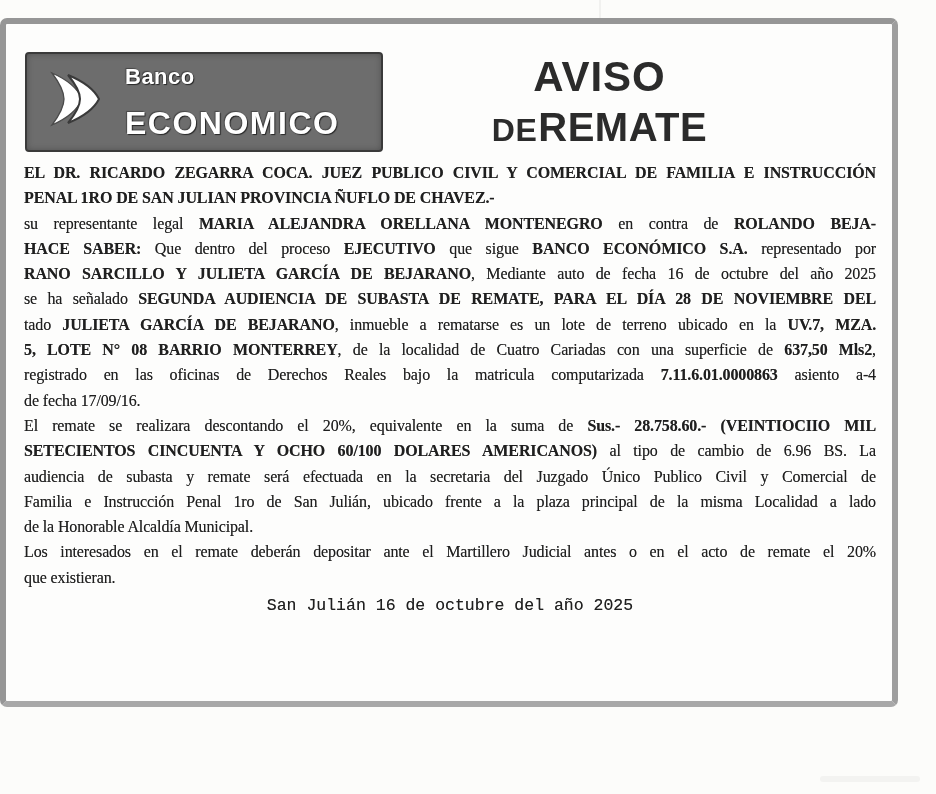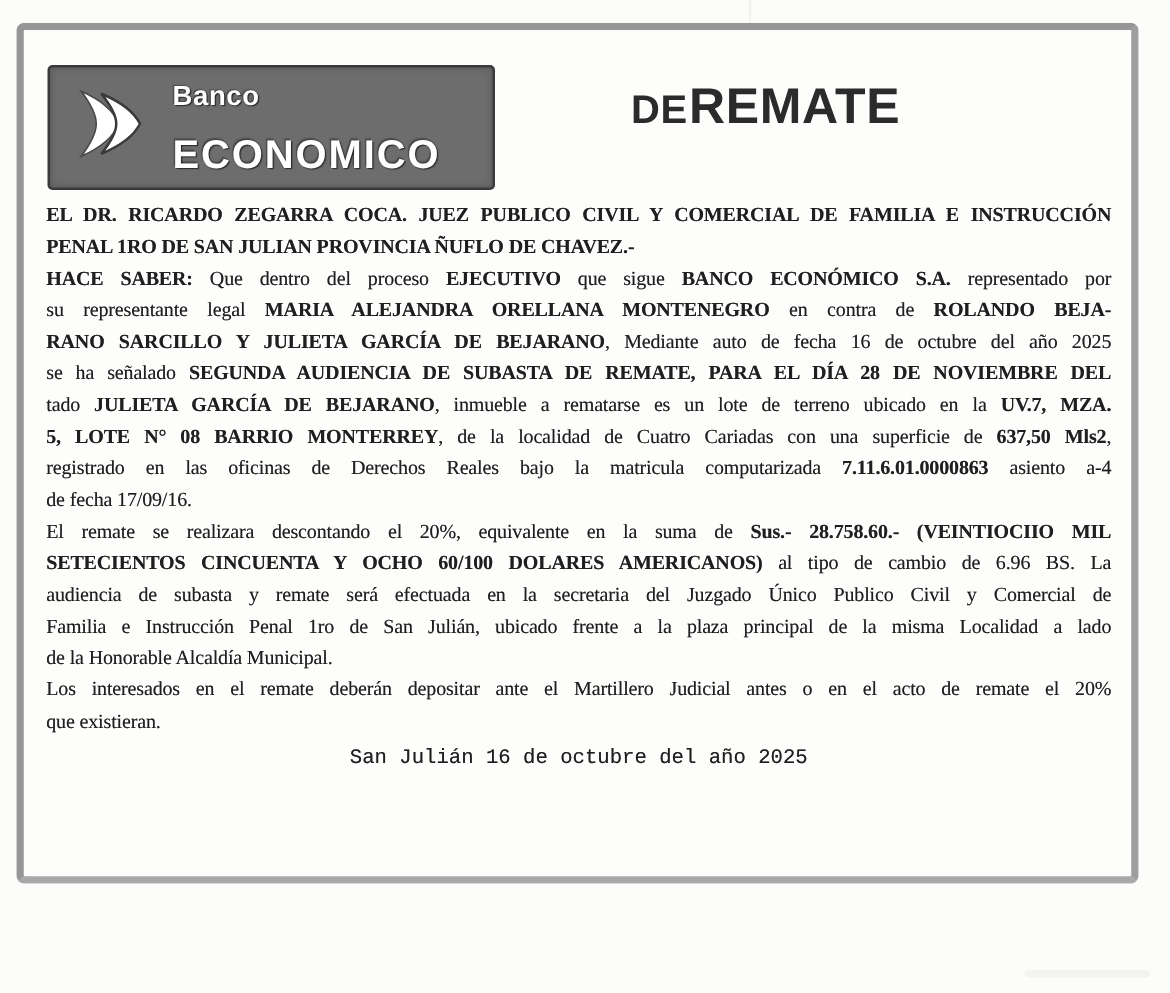--- a/index.html
+++ b/index.html
@@ -9,21 +9,21 @@
     font-family:"Liberation Sans", sans-serif;
     color:#1f1f1f;
   }
   
   .scanline{position:absolute;background:rgba(60,60,60,.06);}
   .scanline.v1{left:599px;top:0;width:2px;height:172px;}
   .scanline.v2{left:832px;top:28px;width:2px;height:144px;}
   .smudge{position:absolute;left:820px;top:776px;width:100px;height:6px;background:rgba(80,80,80,.05);border-radius:3px;}
 
   .notice{
-    position:absolute;left:13px;top:18px;width:898px;height:689px;
+    position:absolute;left:0;top:18px;width:898px;height:689px;
     box-sizing:border-box;
     border:6px solid #969696;border-radius:7px;
     border-bottom-color:#a8a8a8;border-right-color:#9e9e9e;
     background:#fdfdfc;
     padding:0 16px 0 18px;
   }
   .header{display:flex;align-items:flex-start;}
   .logo{
     margin-top:28px;margin-left:1px;
     width:358px;height:100px;box-sizing:border-box;
@@ -70,32 +70,33 @@
           <path d="M21,3 C38,10 48,19 52,27 C48,35 38,44 21,51 C30,40 33,32 33,27 C33,22 30,14 21,3 Z" fill="#ffffff" stroke="#3a3a3a" stroke-width="2"></path>
         </svg>
       </span>
       <span class="brand">
         <div class="brand-top">Banco</div>
         <div class="brand-bottom">ECONOMICO</div>
       </span>
     </div>
 
     <div class="titleblock">
+      <div class="title-l1">AVISO</div>
       <div class="title-l2">
         <span class="de">DE</span><span>REMATE</span>
       </div>
     </div>
   </div>
 
 
   <div class="bodytext">
       <div class="ln"><span class="b">EL DR. RICARDO ZEGARRA COCA. JUEZ PUBLICO CIVIL Y COMERCIAL DE FAMILIA E INSTRUCCIÓN</span></div>
       <div class="ln last"><span class="b">PENAL 1RO DE SAN JULIAN PROVINCIA ÑUFLO DE CHAVEZ.-</span></div>
+      <div class="ln"><span>su representante legal </span><span class="b">MARIA ALEJANDRA ORELLANA MONTENEGRO</span><span> en contra de </span><span class="b">ROLANDO BEJA-</span></div>
       <div class="ln"><span class="b">HACE SABER:</span><span> Que dentro del proceso </span><span class="b">EJECUTIVO</span><span> que sigue </span><span class="b">BANCO ECONÓMICO S.A.</span><span> representado por</span></div>
-      <div class="ln"><span>su representante legal </span><span class="b">MARIA ALEJANDRA ORELLANA MONTENEGRO</span><span> en contra de </span><span class="b">ROLANDO BEJA-</span></div>
       <div class="ln"><span class="b">RANO SARCILLO Y JULIETA GARCÍA DE BEJARANO</span><span>, Mediante auto de fecha 16 de octubre del año 2025</span></div>
       <div class="ln"><span>se ha señalado </span><span class="b">SEGUNDA AUDIENCIA DE SUBASTA DE REMATE, PARA EL DÍA 28 DE NOVIEMBRE DEL</span></div>
       <div class="ln"><span>tado </span><span class="b">JULIETA GARCÍA DE BEJARANO</span><span>, inmueble a rematarse es un lote de terreno ubicado en la </span><span class="b">UV.7, MZA.</span></div>
       <div class="ln"><span class="b">5, LOTE N° 08 BARRIO MONTERREY</span><span>, de la localidad de Cuatro Cariadas con una superficie de </span><span class="b">637,50 Mls2</span><span>,</span></div>
       <div class="ln"><span>registrado en las oficinas de Derechos Reales bajo la matricula computarizada </span><span class="b">7.11.6.01.0000863</span><span> asiento a-4</span></div>
       <div class="ln last"><span>de fecha 17/09/16.</span></div>
       <div class="ln"><span>El remate se realizara descontando el 20%, equivalente en la suma de </span><span class="b">Sus.- 28.758.60.- (VEINTIOCIIO MIL</span></div>
       <div class="ln"><span class="b">SETECIENTOS CINCUENTA Y OCHO 60/100 DOLARES AMERICANOS)</span><span> al tipo de cambio de 6.96 BS. La</span></div>
       <div class="ln"><span>audiencia de subasta y remate será efectuada en la secretaria del Juzgado Único Publico Civil y Comercial de</span></div>
       <div class="ln"><span>Familia e Instrucción Penal 1ro de San Julián, ubicado frente a la plaza principal de la misma Localidad a lado</span></div>

